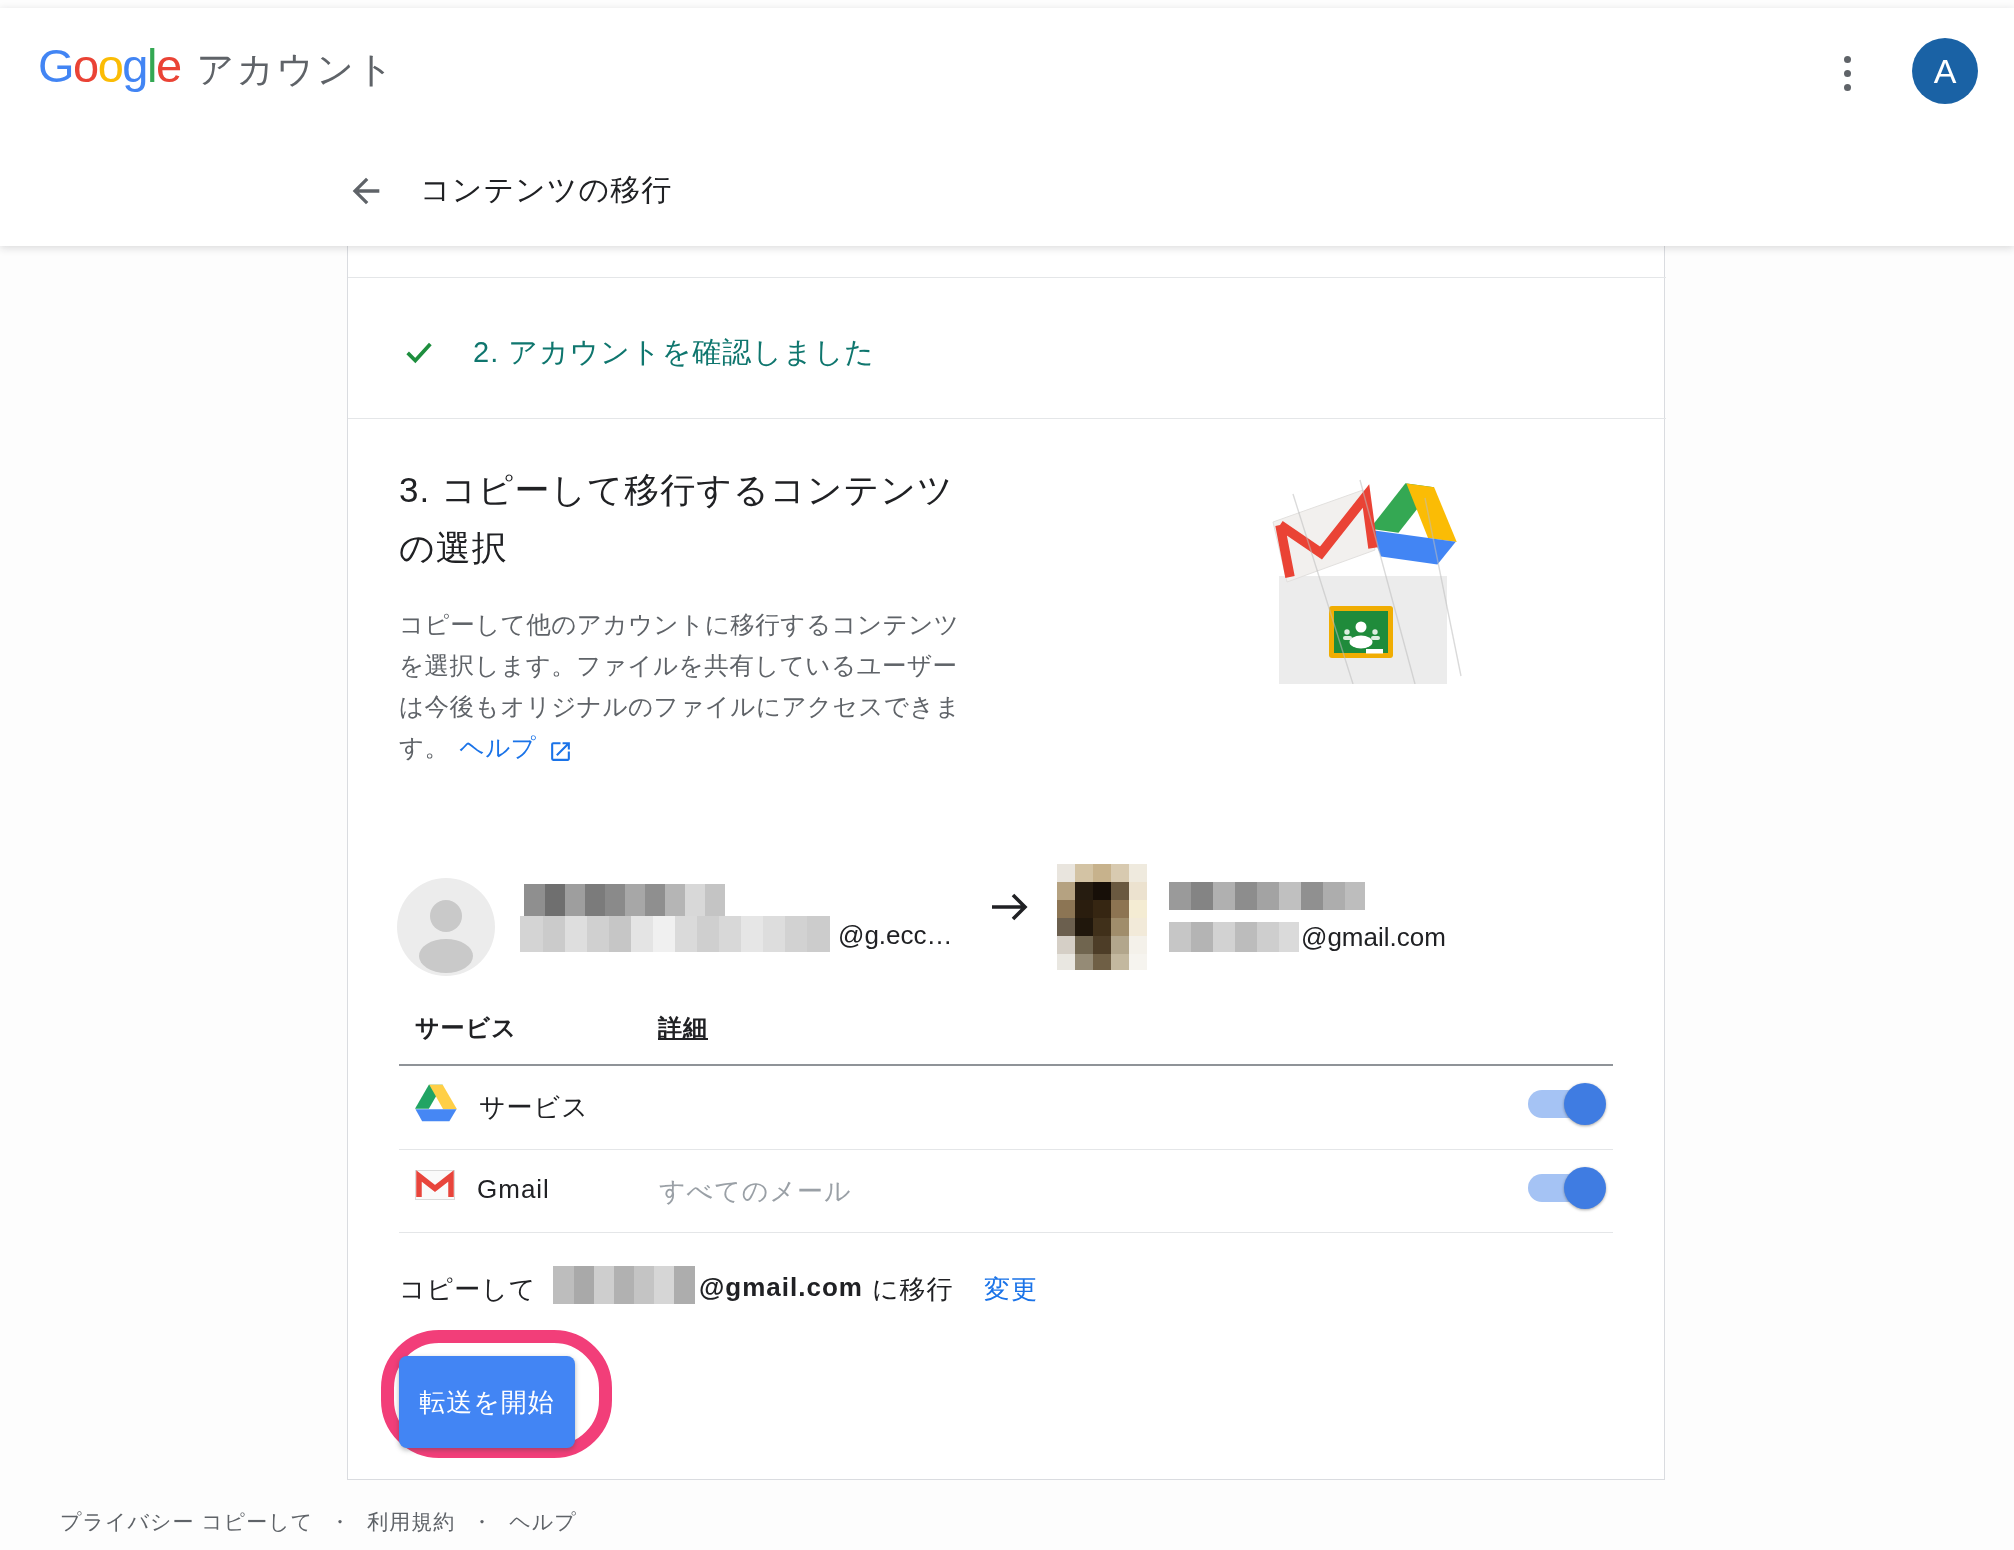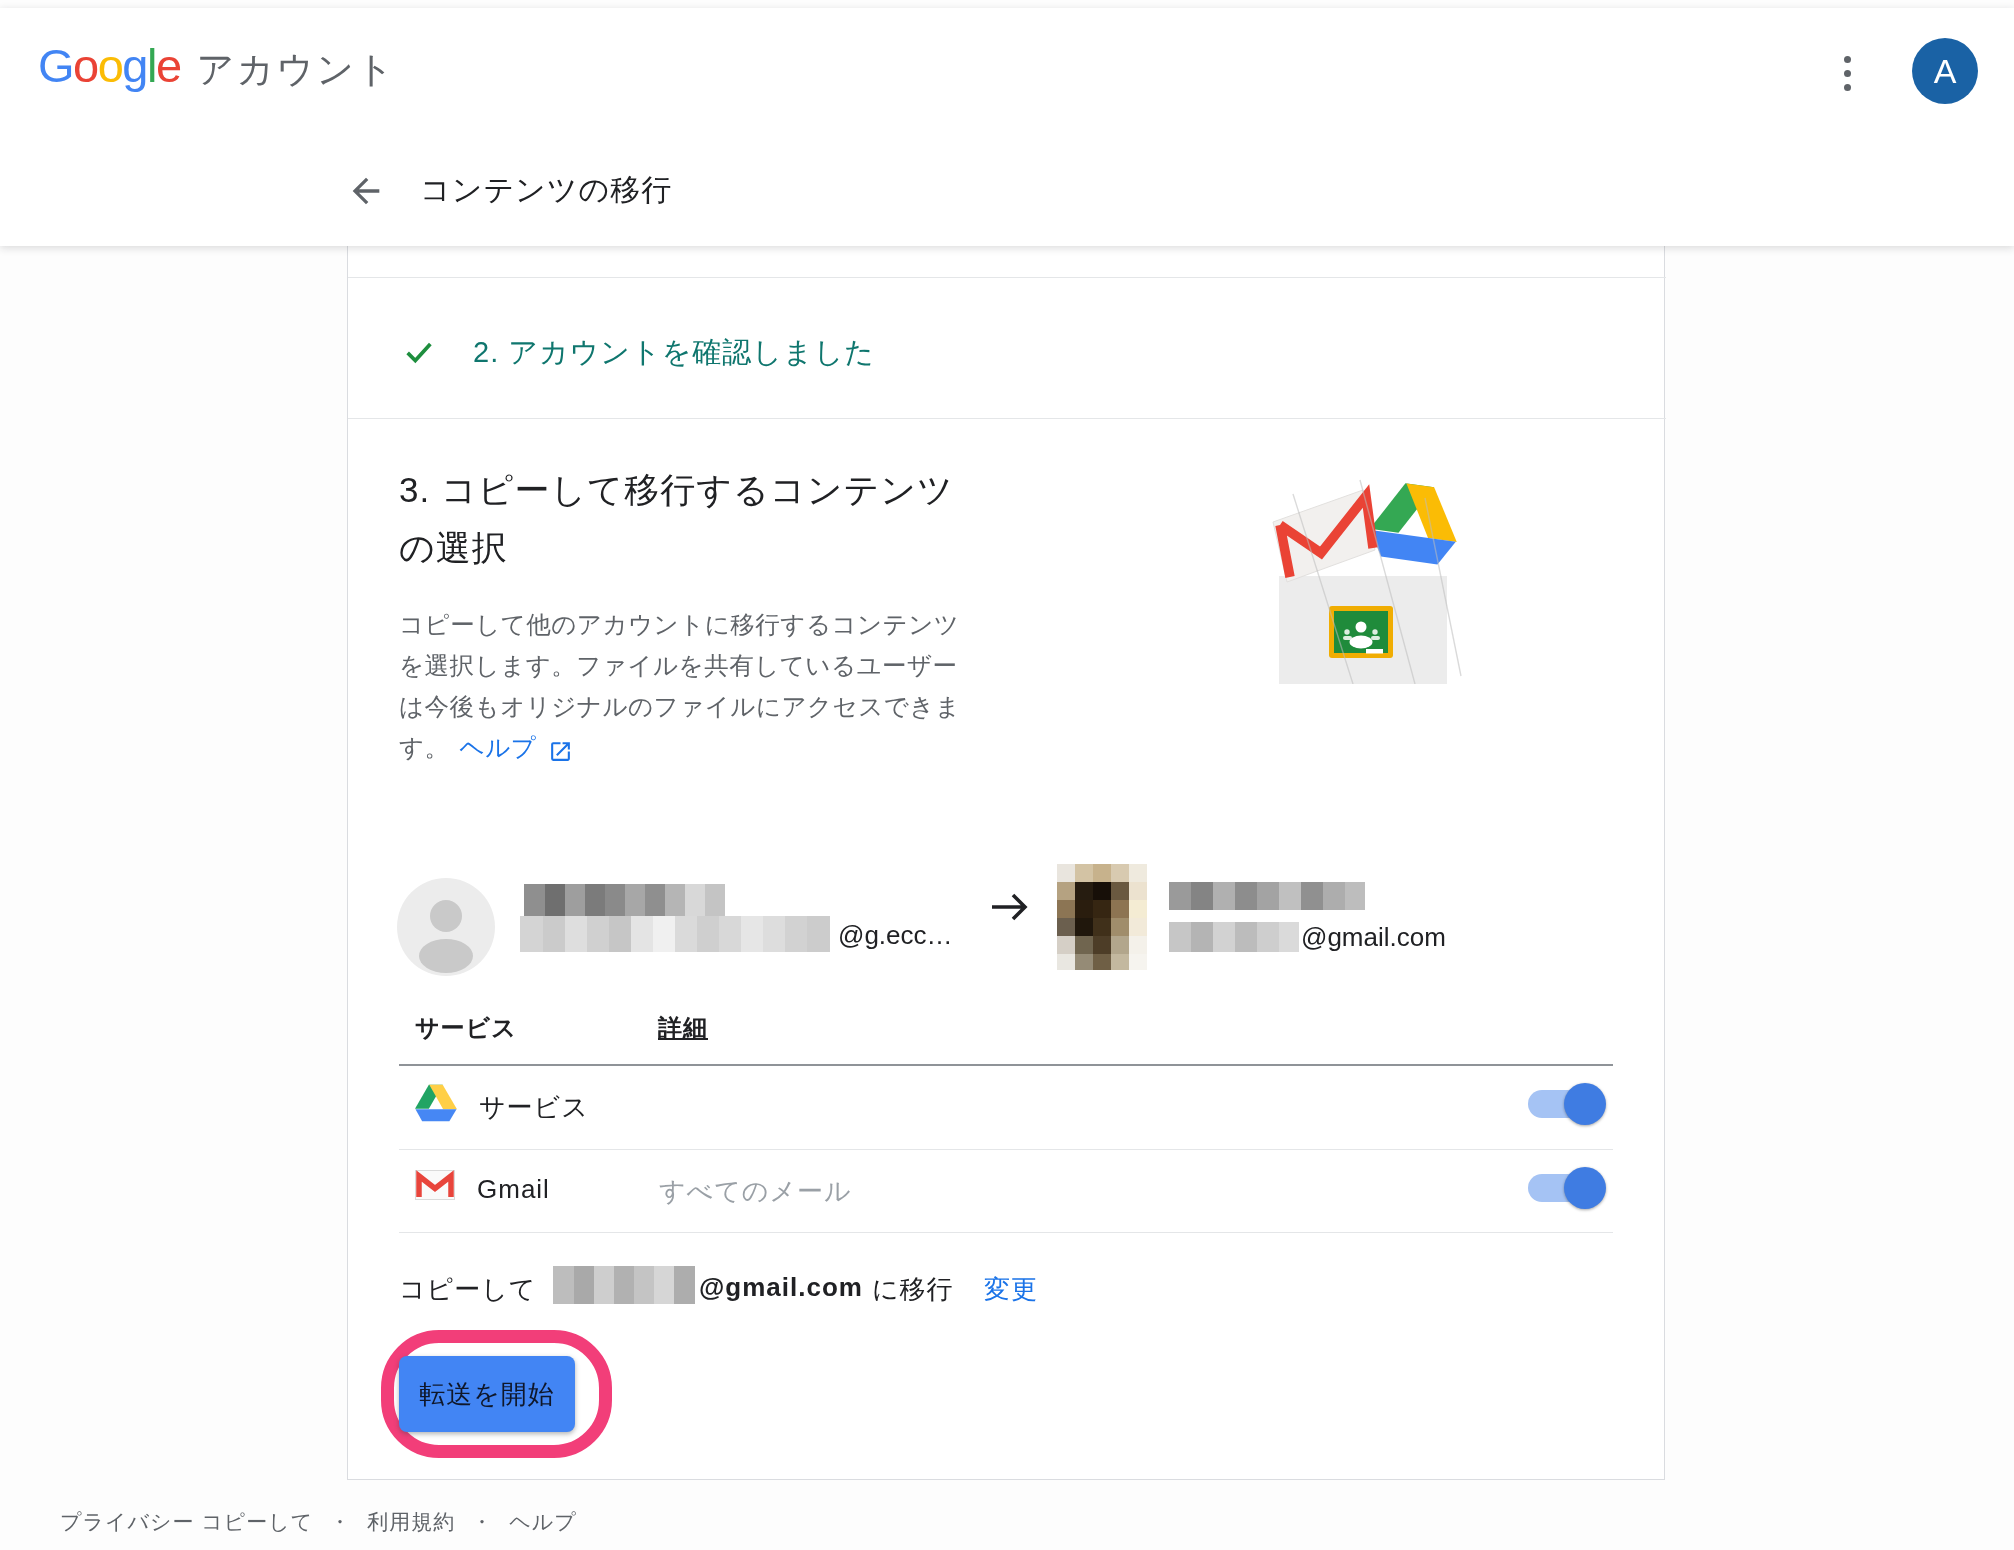--- a/index.html
+++ b/index.html
@@ -59,22 +59,22 @@
   }
   
   .tr-text{position:absolute;font-size:26px;color:#202124;letter-spacing:1px;}
   .tr-bold{font-weight:bold;}
   .change-link{position:absolute;font-size:26px;color:#1a73e8;cursor:pointer;letter-spacing:1px;}
   .pink-ring{
     position:absolute;left:33px;top:1092px;width:231px;height:128px;box-sizing:border-box;
     border:13px solid #f23e79;border-radius:58px;pointer-events:none;
   }
   .start-btn{
-    position:absolute;left:51px;top:1118px;width:176px;height:76px;border:none;border-radius:8px;
-    background:#4285f4;color:#0f172a;font-size:26px;font-family:inherit;cursor:pointer;
+    position:absolute;left:51px;top:1118px;width:176px;height:92px;border:none;border-radius:8px;
+    background:#4285f4;color:#ffffff;font-size:26px;font-family:inherit;cursor:pointer;
     box-shadow:0 2px 5px rgba(60,64,67,0.4);letter-spacing:1px;
   }
   
   .footer{position:absolute;left:60px;top:1508px;font-size:21px;color:#5f6368;display:flex;gap:16px;letter-spacing:1px;}
   .footer .link{cursor:pointer;}
 </style>
 </head>
 <body>
 
 <div class="topbar">

